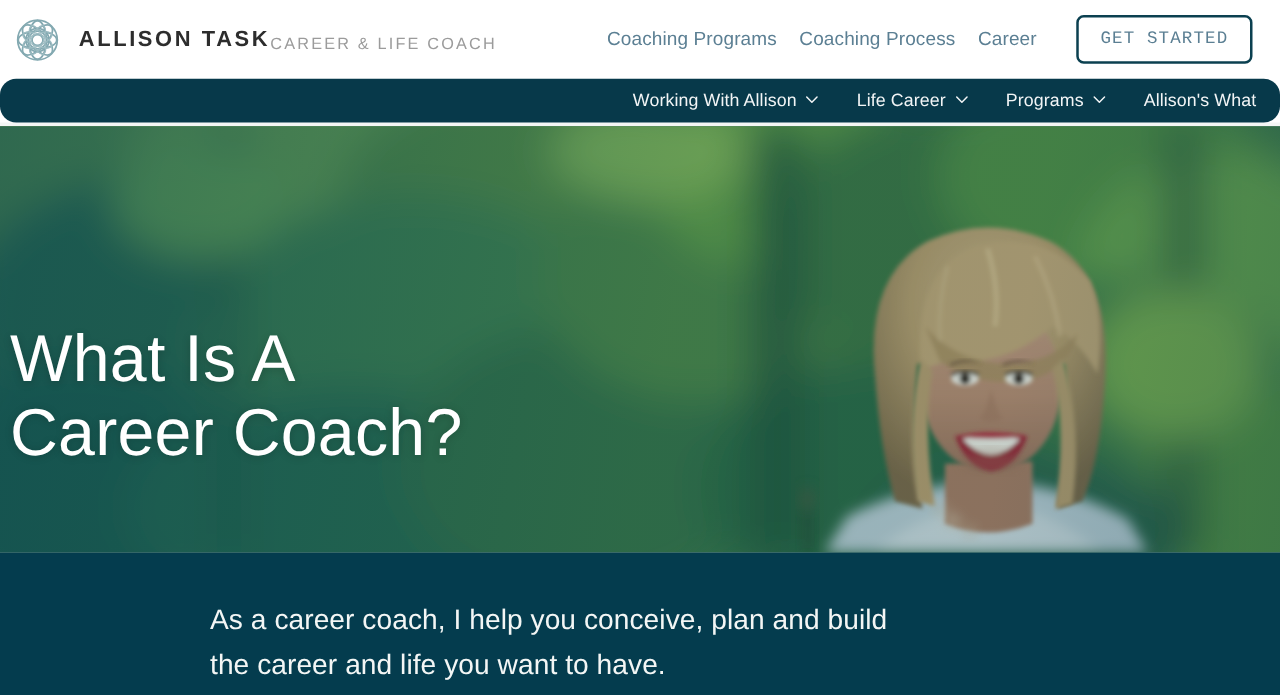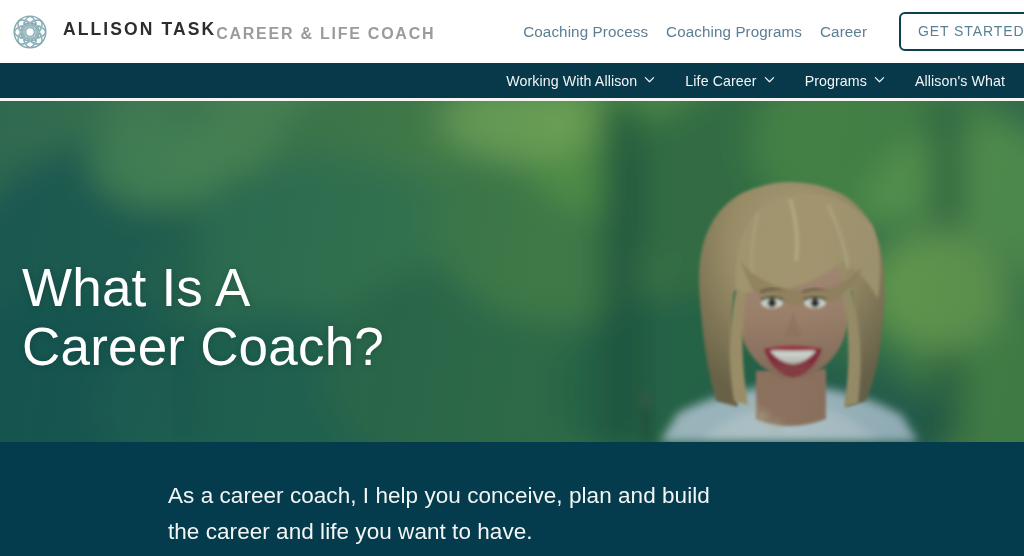--- a/index.html
+++ b/index.html
@@ -53,22 +53,22 @@
 
   .brand-name {
     font-size: 17.5px;
     font-weight: 700;
     letter-spacing: 2.1px;
     color: #2d2d2d;
     white-space: nowrap;
   }
 
   .brand-tagline {
-    font-size: 16px;
-    font-weight: 700;
+    font-size: 13px;
+    font-weight: 400;
     letter-spacing: 1.75px;
     color: #9b9b9b;
     margin-top: 5px;
     white-space: nowrap;
   }
 
   .primary-nav {
     display: flex;
     align-items: center;
     gap: 0;
@@ -86,38 +86,39 @@
   }
 
   .cta-button {
     margin-left: 23px;
     border: 2px solid #0b4050;
     border-radius: 6px;
     background: #ffffff;
     color: #5b7f93;
     font-size: 14px;
     letter-spacing: 0.9px;
-    font-family: Liberation Sans, sans-serif;
+    font-family: Liberation Mono, monospace;
     padding: 10px 17px 11px;
     cursor: pointer;
     white-space: nowrap;
     line-height: 1;
   }
 
   
   .secondary-nav {
     position: relative;
     height: 35px;
     width: 100%;
     background: #07394a;
     display: flex;
     align-items: center;
     justify-content: flex-end;
     padding-right: 4px;
     gap: 0;
+    border-radius: 13px;
   }
 
   .secondary-nav-item {
     display: flex;
     align-items: center;
     gap: 7px;
     color: #f2f5f6;
     font-size: 14.2px;
     padding: 0 15px;
     white-space: nowrap;
@@ -164,21 +165,21 @@
       linear-gradient(100deg,
         rgba(10,72,86,0.55) 0%,
         rgba(12,78,86,0.40) 26%,
         rgba(14,80,80,0.20) 52%,
         rgba(12,72,84,0.18) 78%,
         rgba(10,64,80,0.30) 100%);
   }
 
   .hero-title {
     position: absolute;
-    left: 22px;
+    left: 8px;
     top: 207px;
     transform: translateY(-50px);
     color: #ffffff;
     font-size: 53px;
     font-weight: 300;
     line-height: 1.12;
     letter-spacing: 0.2px;
     text-shadow: 0 1px 7px rgba(0,0,0,0.18);
     white-space: pre-line;
   }
@@ -232,22 +233,22 @@
           </g>
         </svg>
       </span>
       <span class="brand-text">
         <span class="brand-name">ALLISON TASK</span>
         <span class="brand-tagline">CAREER &amp; LIFE COACH</span>
       </span>
     </a>
 
     <nav class="primary-nav">
+      <a class="primary-nav-link">Coaching Programs</a>
       <a class="primary-nav-link">Coaching Process</a>
-      <a class="primary-nav-link">Coaching Programs</a>
       <a class="primary-nav-link">Career</a>
       <button class="cta-button">GET STARTED</button>
     </nav>
   </header>
 
   <nav class="secondary-nav">
 
     <a class="secondary-nav-item">
       <span>Working With Allison</span>
       <span class="chev">

